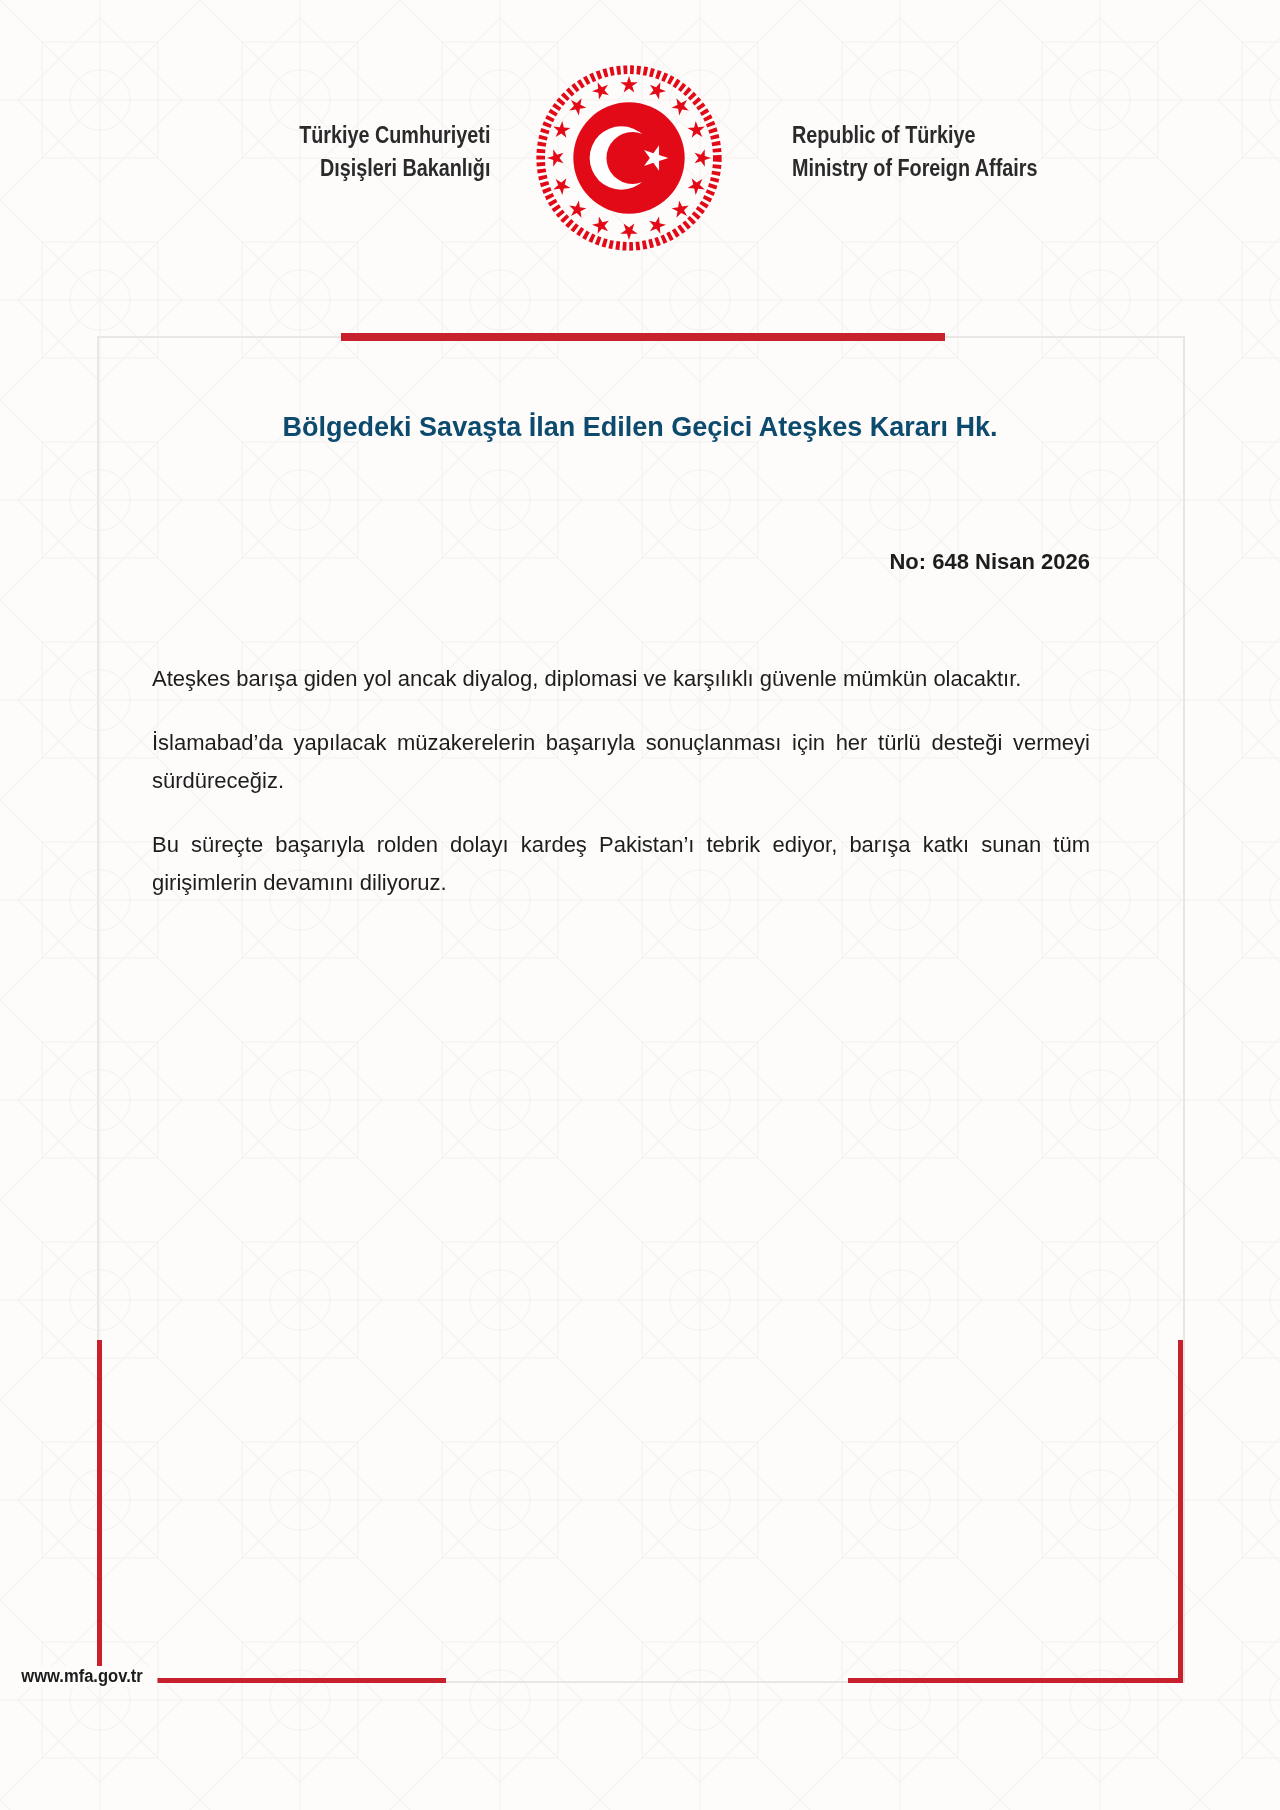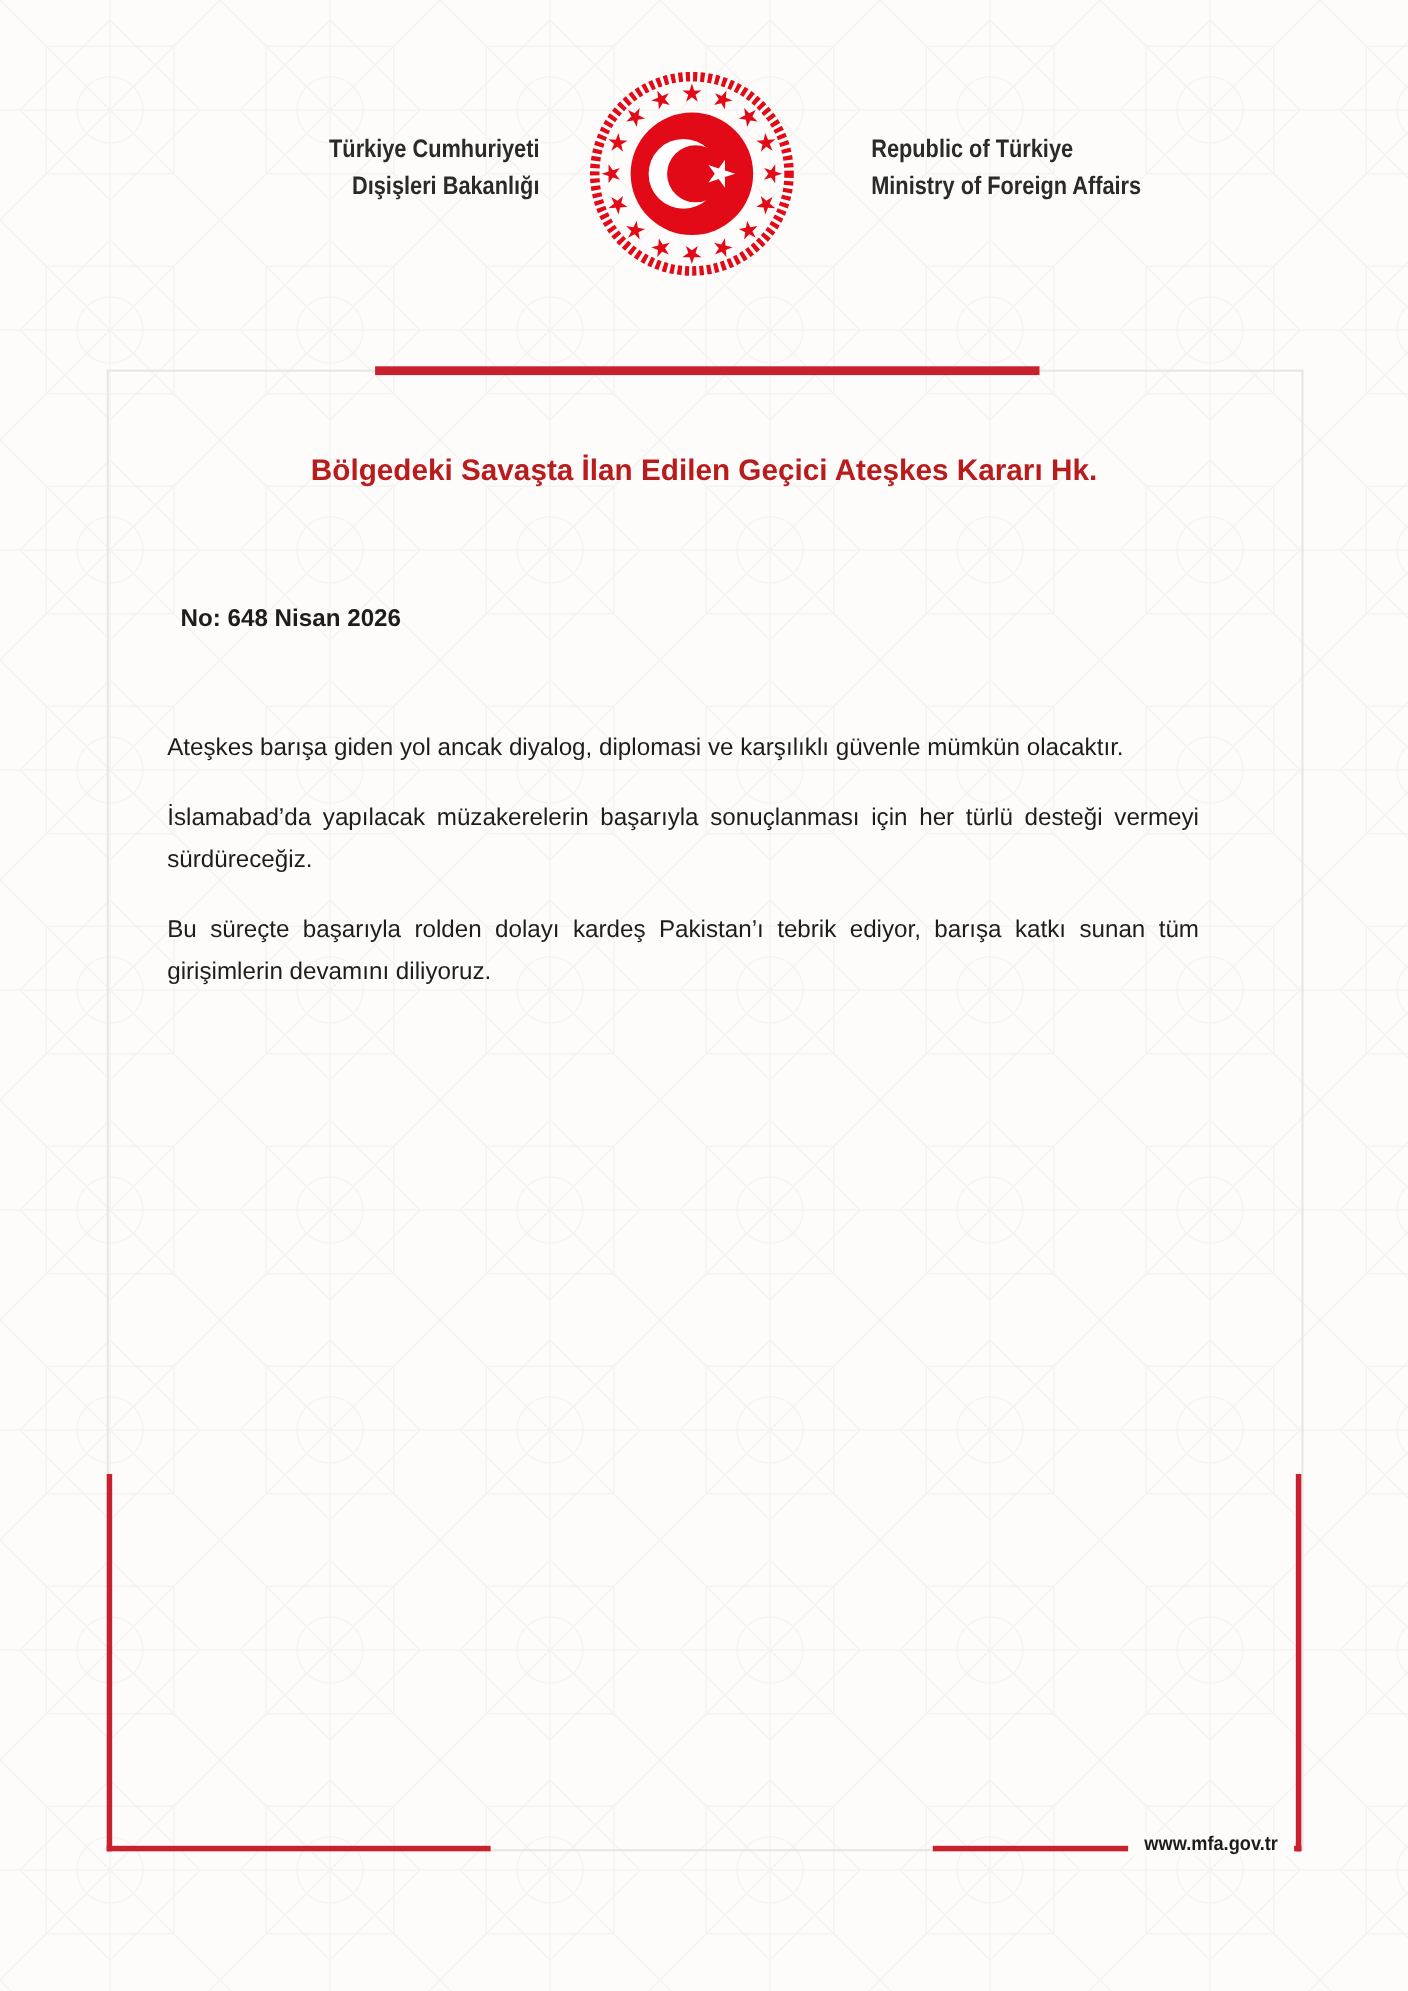--- a/index.html
+++ b/index.html
@@ -19,26 +19,26 @@
   #emblem{left:533px;top:62px;width:192px;height:192px;z-index:2;}
   
   #frame{left:97px;top:336px;width:1084px;height:1343px;border:2px solid #e9e6e3;z-index:1;}
   #top-bar{left:341px;top:333px;width:604px;height:8px;background:#c8202d;z-index:2;}
   .bracket{background:#c8202d;z-index:2;}
   #bl-v{left:97px;top:1340px;width:5px;height:343px;}
   #bl-h{left:97px;top:1678px;width:349px;height:5px;}
   #br-v{left:1178px;top:1340px;width:5px;height:343px;}
   #br-h{left:848px;top:1678px;width:335px;height:5px;}
   
-  #doc-title{left:97px;top:412px;width:1086px;text-align:center;font-size:27px;font-weight:bold;color:#b91c1c;z-index:2;}
-  #meta-row{left:164px;top:549px;width:926px;display:flex;justify-content:flex-start;font-size:22px;font-weight:bold;z-index:2;}
+  #doc-title{left:97px;top:412px;width:1086px;text-align:center;font-size:27px;font-weight:bold;color:#0c4a6e;z-index:2;}
+  #meta-row{left:164px;top:549px;width:926px;display:flex;justify-content:flex-end;font-size:22px;font-weight:bold;z-index:2;}
   #body-text{left:152px;top:660px;width:938px;z-index:2;font-size:22px;line-height:38px;}
   #body-text p{margin:0 0 26px 0;text-align:justify;}
   
-  #footer{left:0;top:1666px;width:1183px;text-align:right;z-index:3;}
+  #footer{left:0;top:1666px;width:1183px;text-align:left;z-index:3;}
   #footer span{display:inline-block;background:#fdfcfb;padding:0 16px;font-size:18px;font-weight:bold;color:#1c1c1c;transform:scaleX(.92);}
 </style>
 </head>
 <body>
 
 <svg id="bg-pattern" width="1280" height="1810" xmlns="http://www.w3.org/2000/svg">
   <defs>
     <pattern id="seljuk" width="200" height="200" patternUnits="userSpaceOnUse">
       <g fill="none" stroke="#f1eeea" stroke-width="1.5">
         <rect x="42" y="42" width="116" height="116"></rect>

